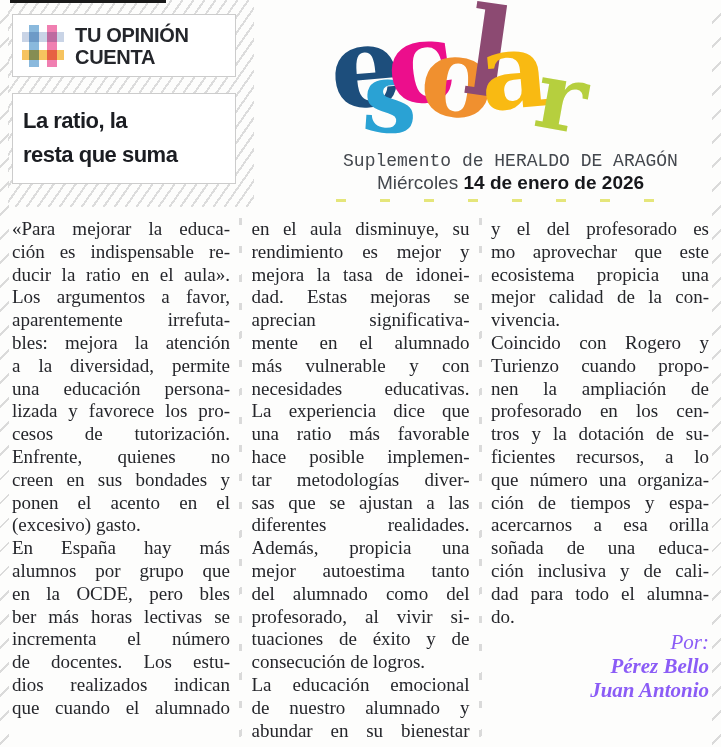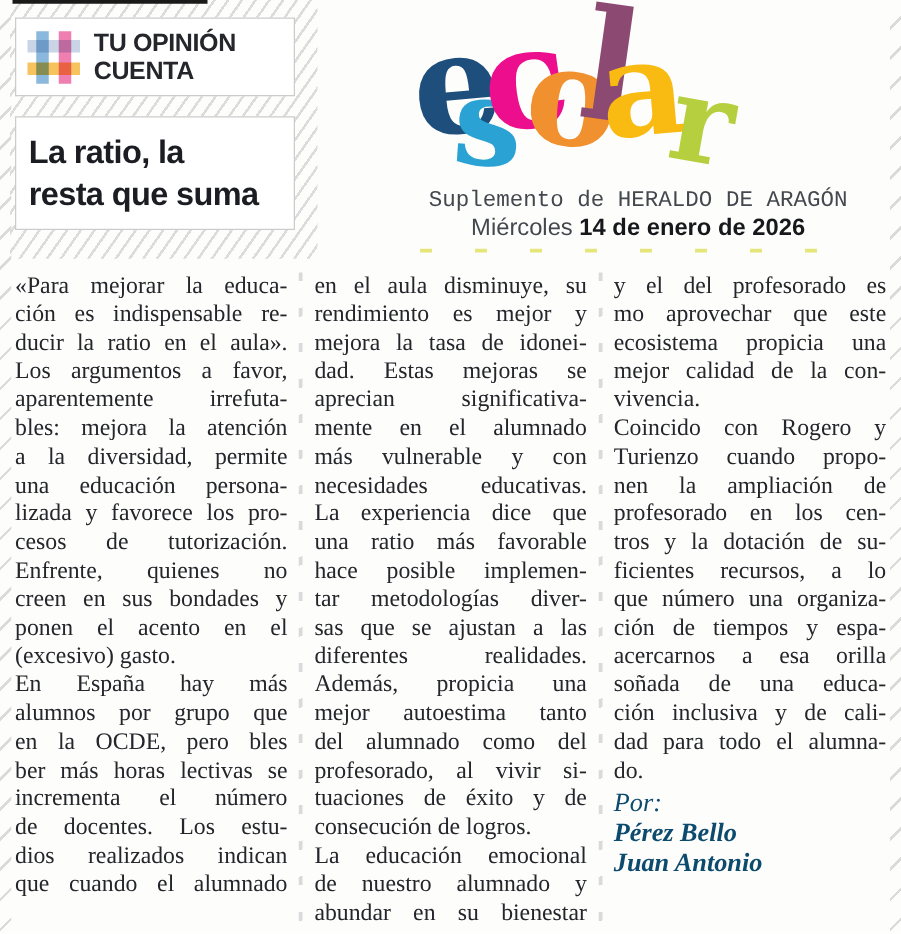--- a/index.html
+++ b/index.html
@@ -20,21 +20,21 @@
     position:absolute;left:8px;top:0;width:246px;
     background:repeating-linear-gradient(125deg,transparent 0 7px,#dcdcdc 7px 9px);
     padding-top:4px;box-sizing:border-box;height:207px;
   }
   .top-rule{position:absolute;left:2px;top:0;width:156px;height:3px;background:#1a1a1a;}
   .white-box{background:#ffffff;border:1px solid #cccccc;width:224px;margin-left:4px;box-sizing:border-box;}
   .badge-box{margin-top:10px;height:63px;display:flex;align-items:center;padding:0 8px;}
   .headline-box{margin-top:16px;height:91px;padding:10px 10px 0 10px;}
   .headline{
     margin:0;font-family:"Liberation Sans",sans-serif;font-weight:bold;
-    font-size:26px;line-height:34px;letter-spacing:-0.5px;color:#1b1d22;
+    font-size:22px;line-height:34px;letter-spacing:-0.5px;color:#1b1d22;
   }
   .badge-text{
     font-family:"Liberation Sans",sans-serif;font-weight:bold;font-size:20px;
     line-height:22px;color:#24262b;letter-spacing:-0.3px;margin-left:10px;
   }
   
   .hashtag-icon{position:relative;width:44px;height:44px;flex:0 0 44px;}
   .hbar{position:absolute;left:1px;width:42px;height:10px;}
   .hbar.top{top:8px;}
   .hbar.bottom{top:26px;}
@@ -79,21 +79,21 @@
   .sep{width:21.5px;display:flex;justify-content:center;}
   .sep-line{
     width:3px;height:520px;opacity:.9;
     background:repeating-linear-gradient(170deg,#d6d6d6 0 7px,transparent 7px 28px);
   }
   .line{
     height:22.8px;line-height:22.8px;overflow:hidden;
     text-align:justify;text-align-last:justify;
   }
   .line.para-end{text-align-last:left;}
-  .byline{margin-top:2px;text-align:left;color:#0c4a6e;}
+  .byline{margin-top:2px;text-align:right;color:#8b5cf6;}
   .byline .por{font-style:italic;font-size:21px;line-height:24px;}
   .byline .author{font-style:italic;font-weight:bold;font-size:21px;line-height:24px;}
 </style>
 </head>
 <body>
 
 <div class="page">
 
   <div class="edge-ticks left"></div>
   <div class="edge-ticks right"></div>

